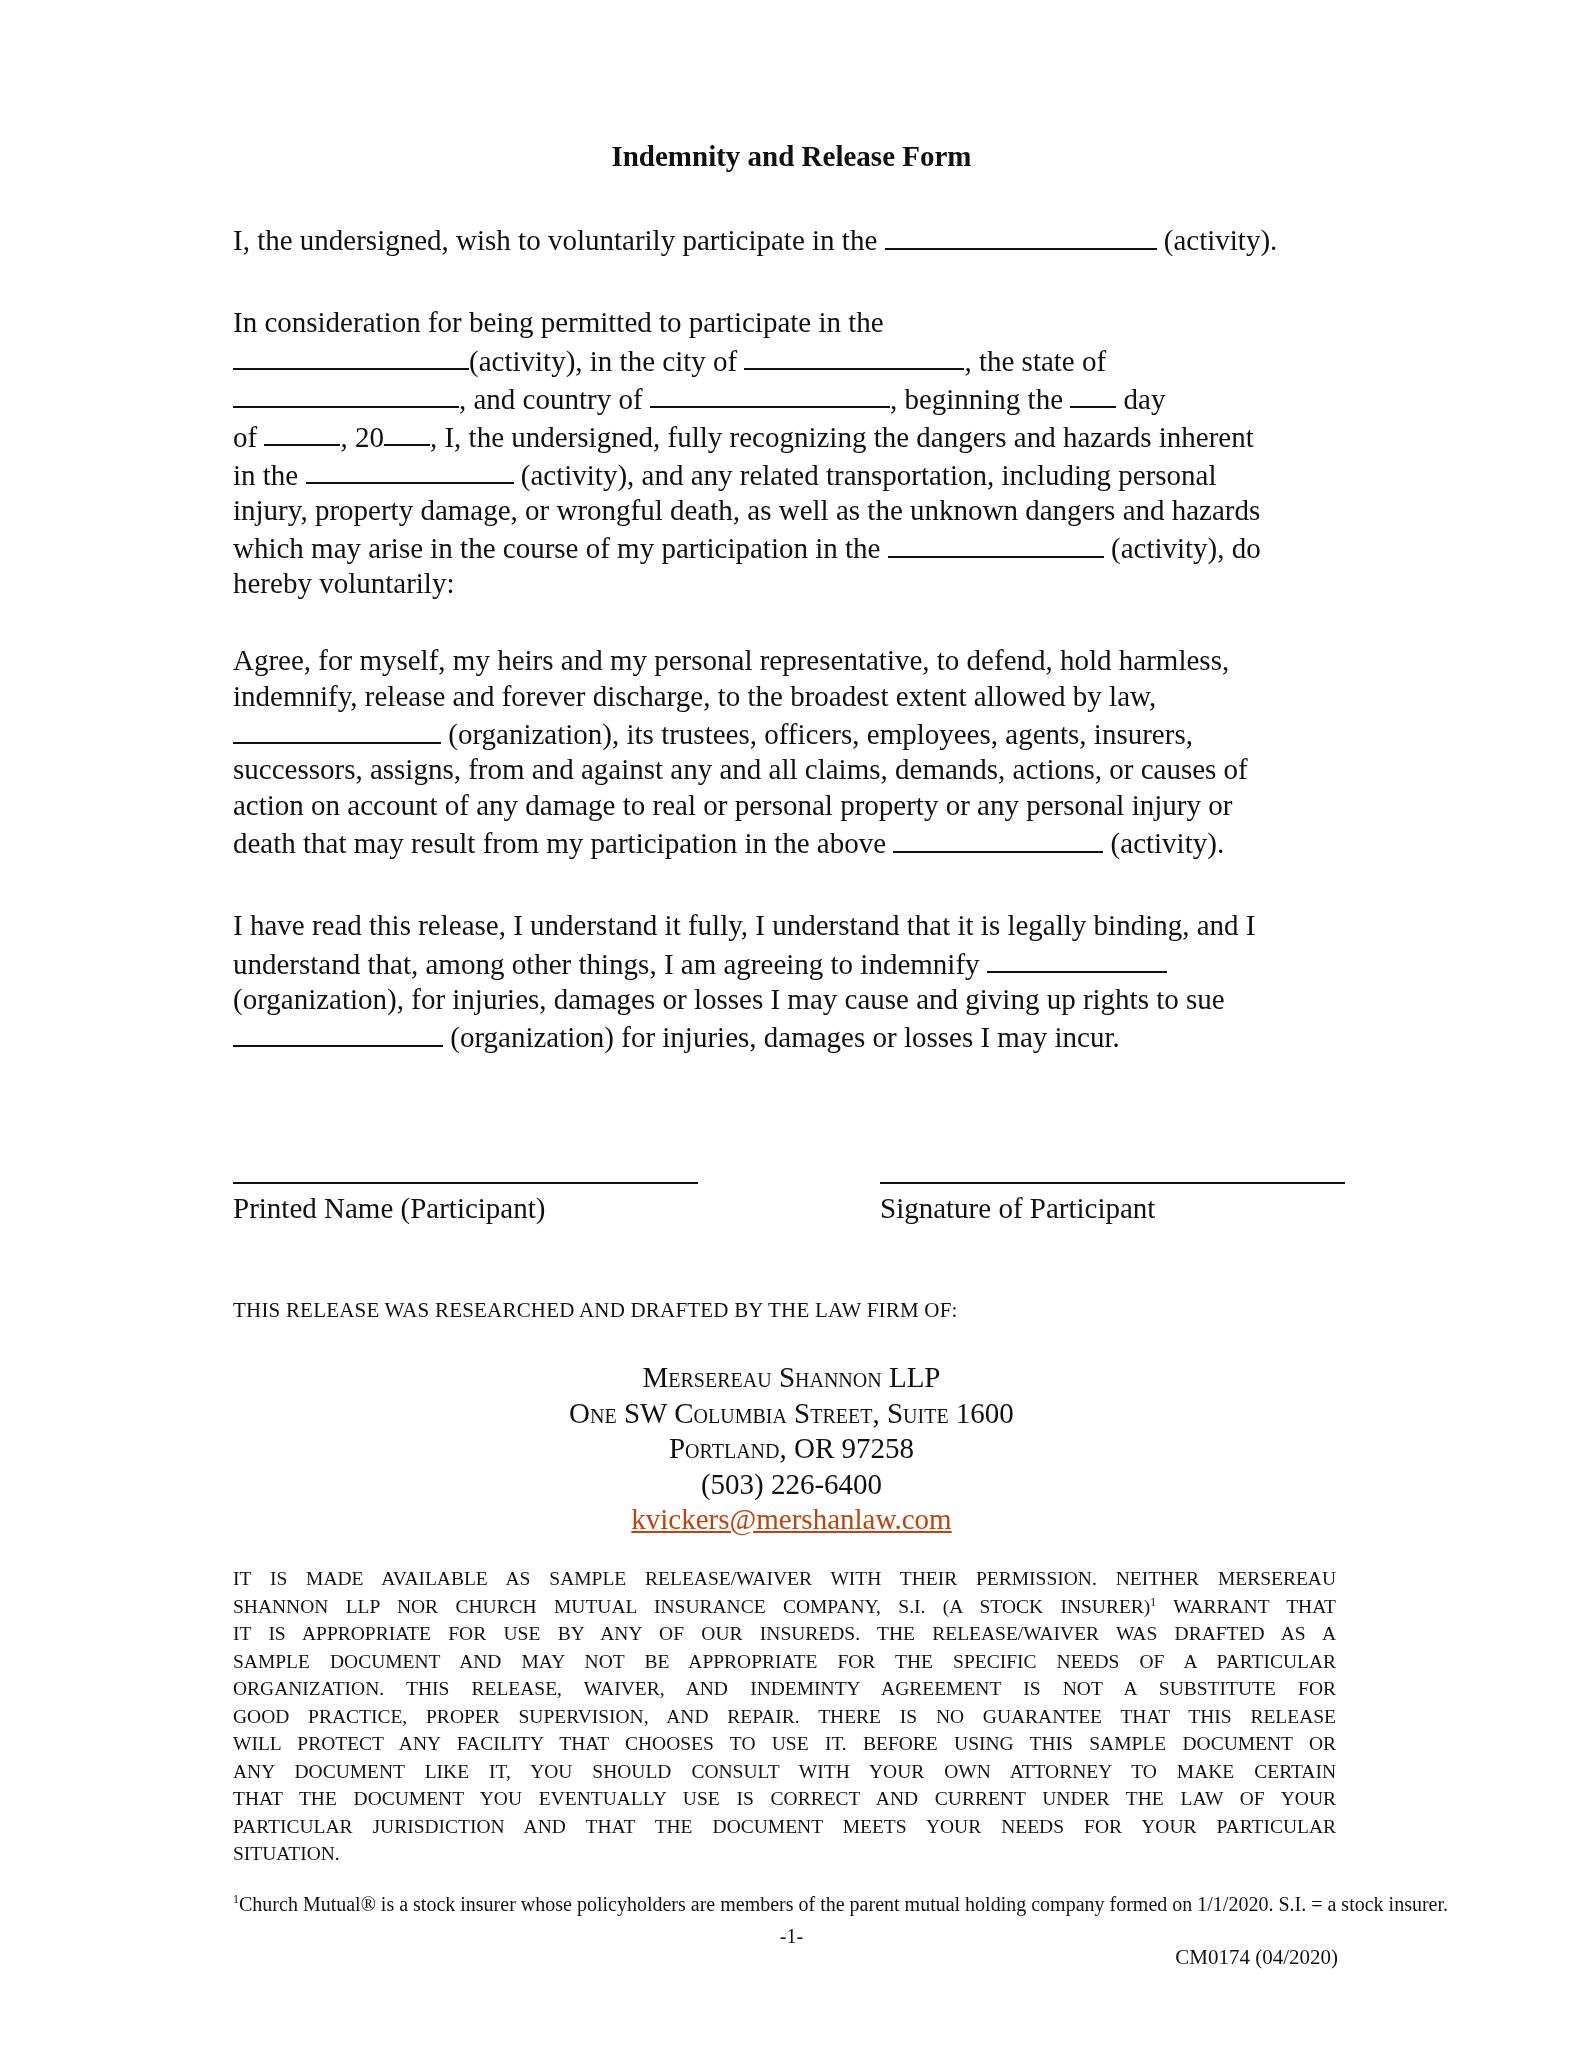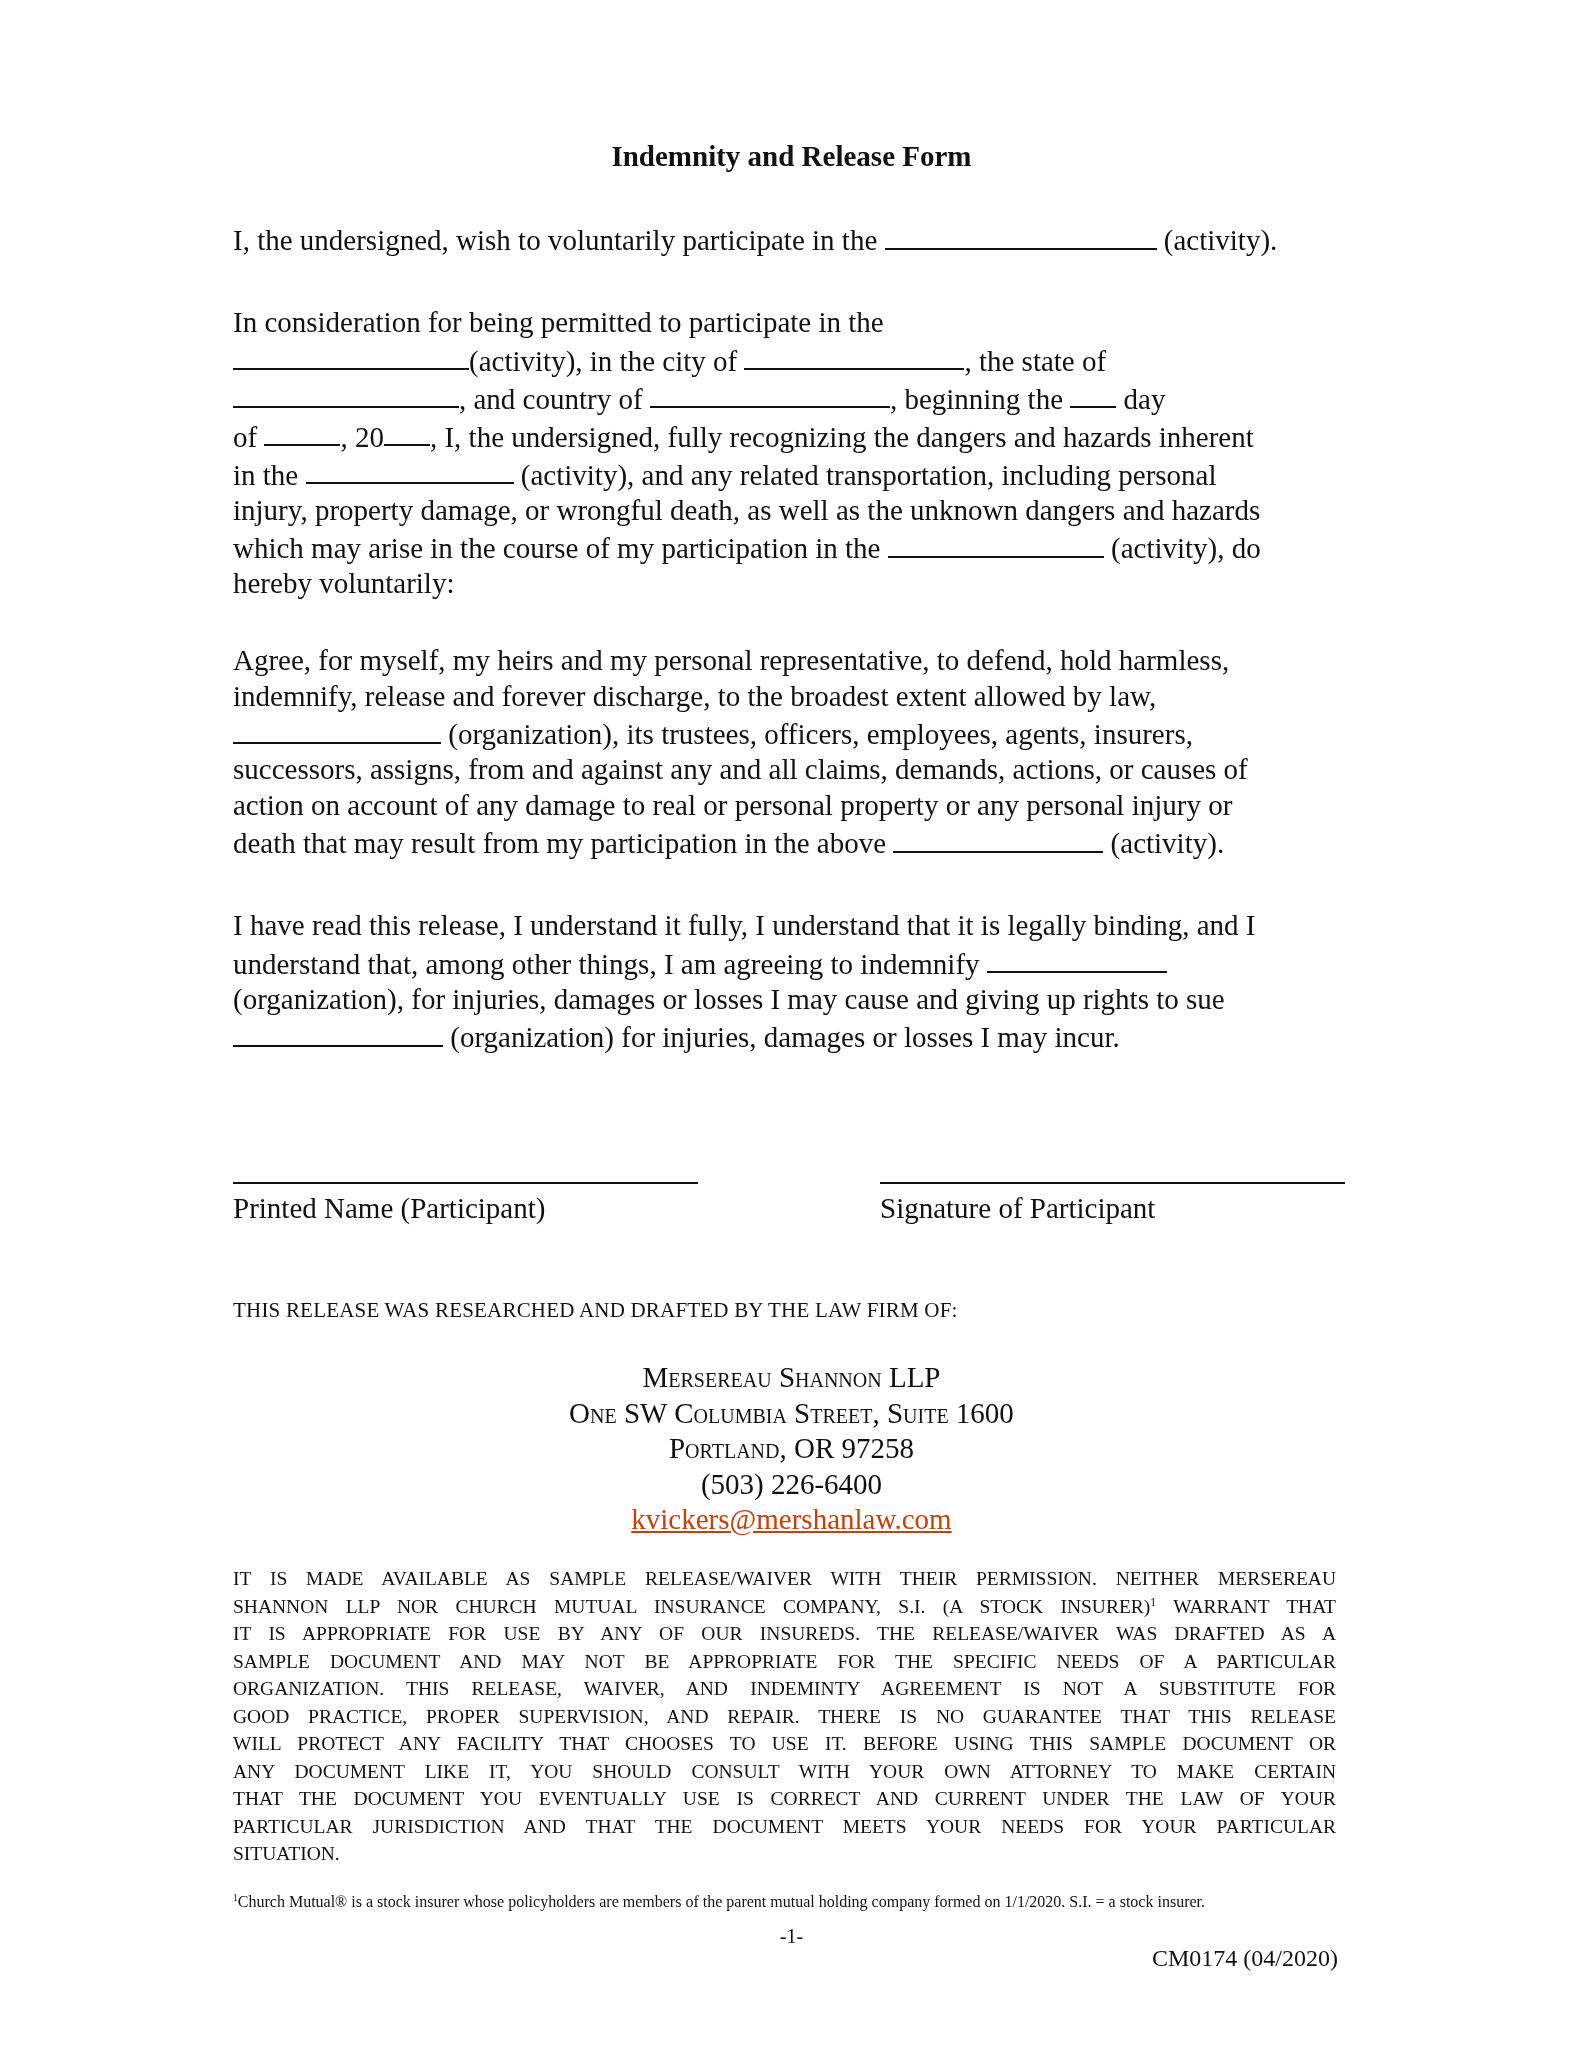--- a/index.html
+++ b/index.html
@@ -19,23 +19,23 @@
   .sig-right { left: 880px; }
   .sig-label { top: 1192px; font-size: 29px; font-family: Liberation Serif, serif; }
   .firm-heading { top: 1298px; left: 233px; font-size: 21px; letter-spacing: 0.2px; }
   .firm-block { top: 1360px; left: 0; width: 1583px; text-align: center; font-size: 29px; line-height: 35.5px; }
   .sc { font-variant: small-caps; }
   .firm-email { color: #c2410c; text-decoration: underline; }
   .disclaimer { top: 1565px; left: 233px; width: 1103px; font-size: 19.5px; line-height: 27.5px; text-align: justify; text-transform: none; }
   .disclaimer .dl { display: block; text-align: justify; text-align-last: justify; white-space: nowrap; }
   .disclaimer .dl.last { text-align-last: left; }
   sup { font-size: 0.6em; vertical-align: super; line-height: 0; }
-  .footnote { top: 1893px; left: 233px; font-size: 16px; }
+  .footnote { top: 1893px; left: 233px; font-size: 20px; }
   .page-num { top: 1925px; left: 0; width: 1583px; text-align: center; font-size: 20px; }
-  .form-code { top: 1945px; right: 245px; font-size: 24px; text-align: right; }
+  .form-code { top: 1945px; right: 245px; font-size: 21px; text-align: right; }
 </style>
 </head>
 <body>
 
 <div class="abs title">Indemnity and Release Form</div>
 
 <div class="abs body-text p1">
   <div class="line">
     <span>I, the undersigned, wish to voluntarily participate in the</span>
     <span class="blank" style="width:272px"></span>

